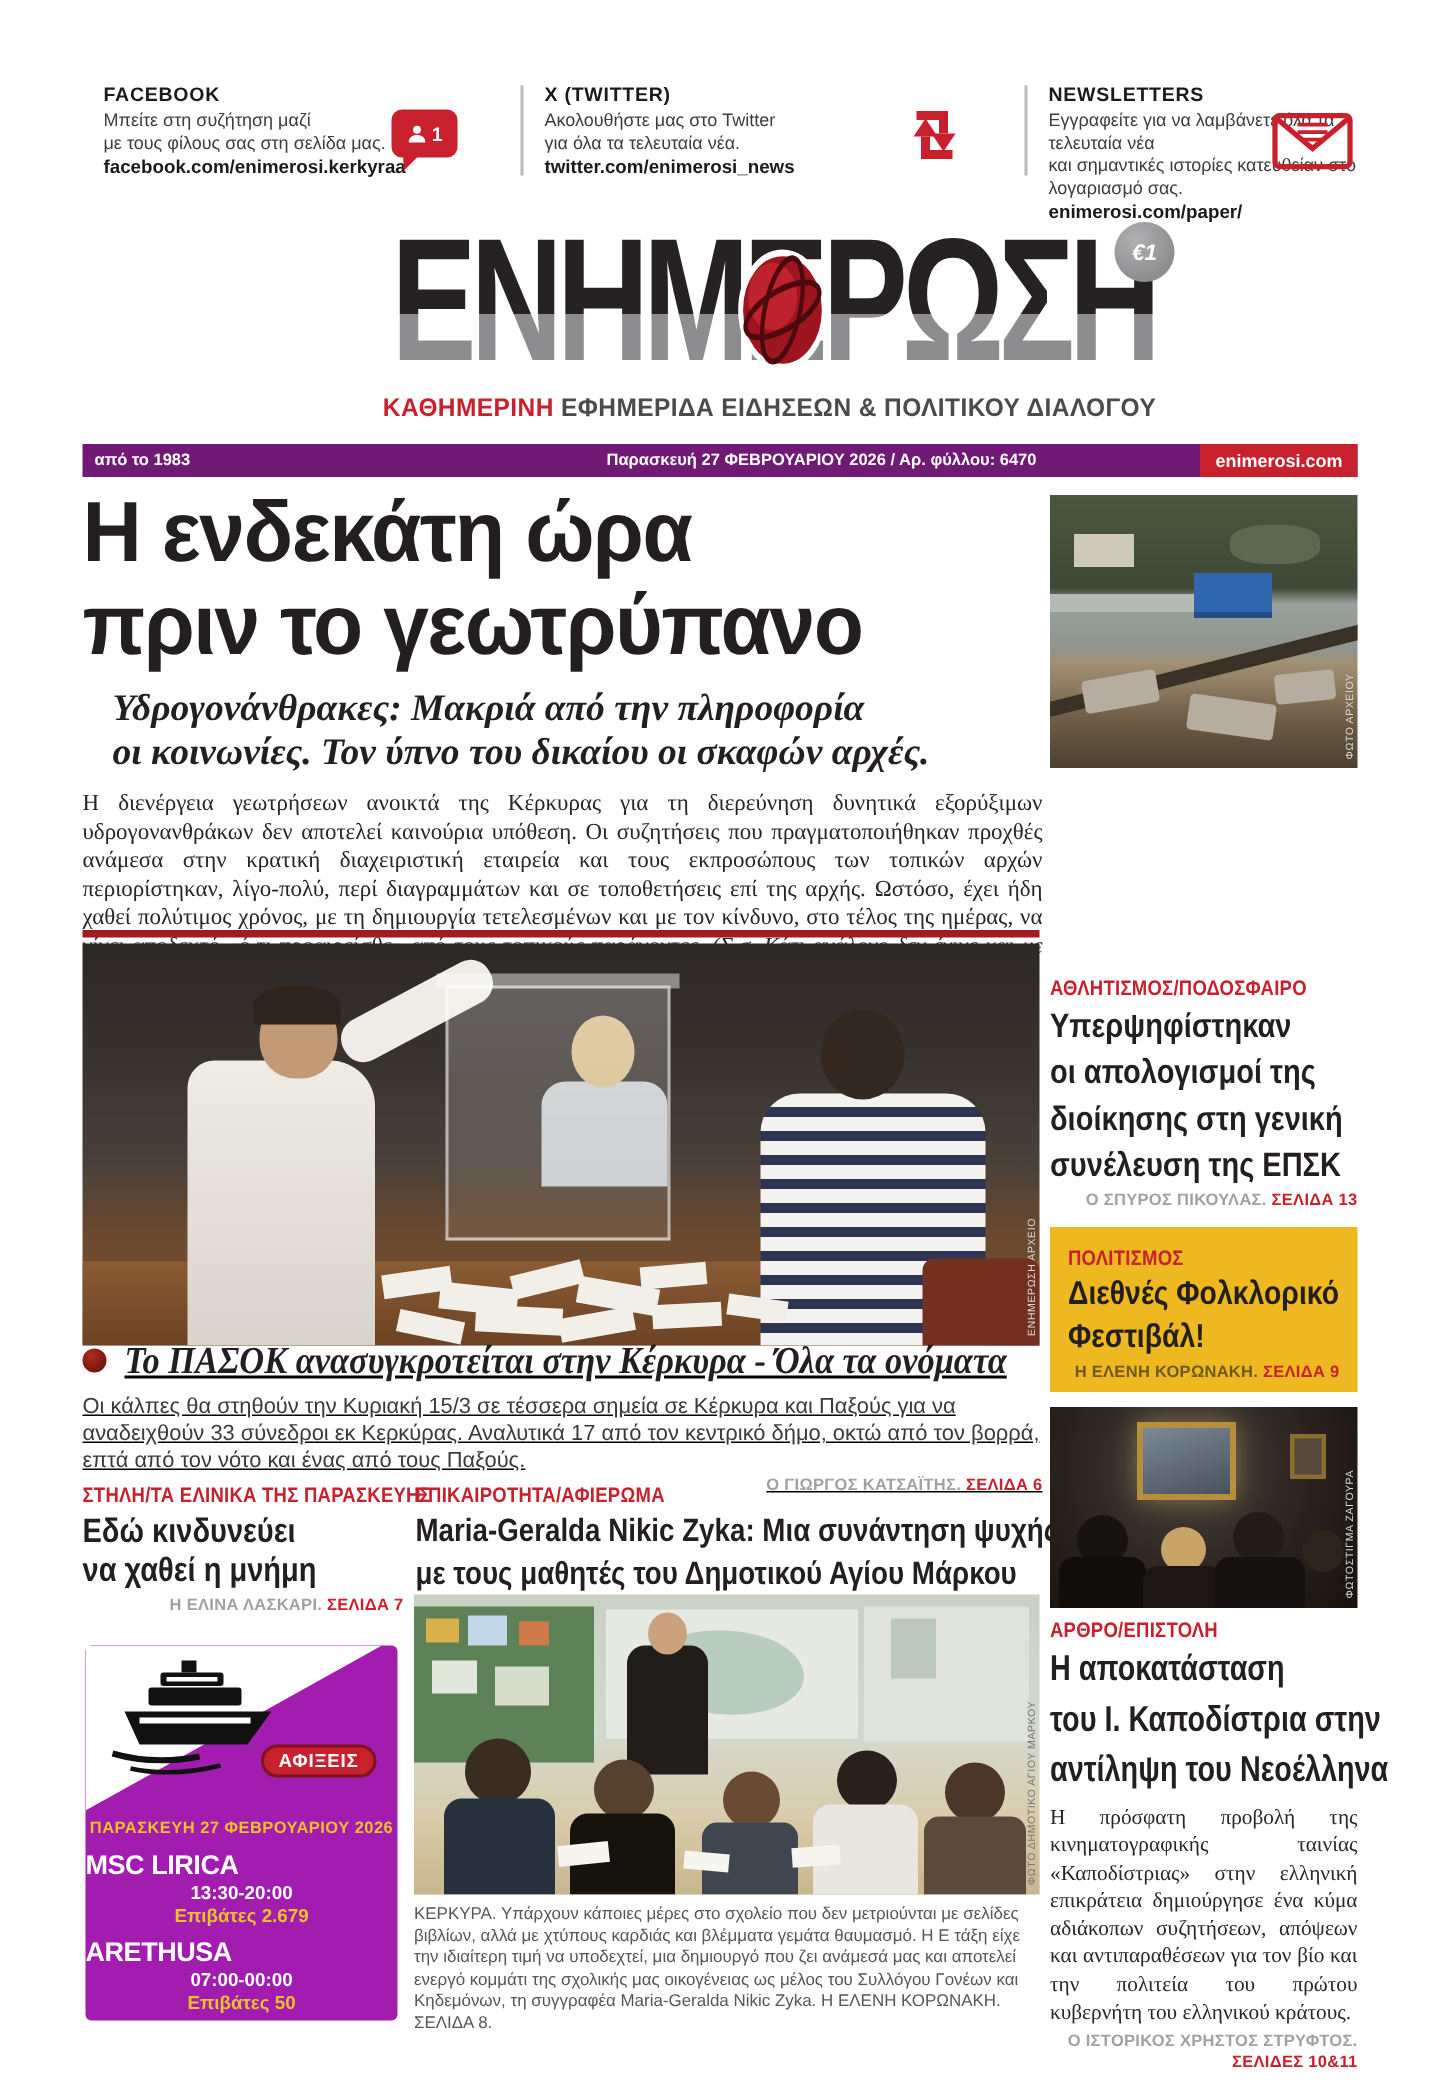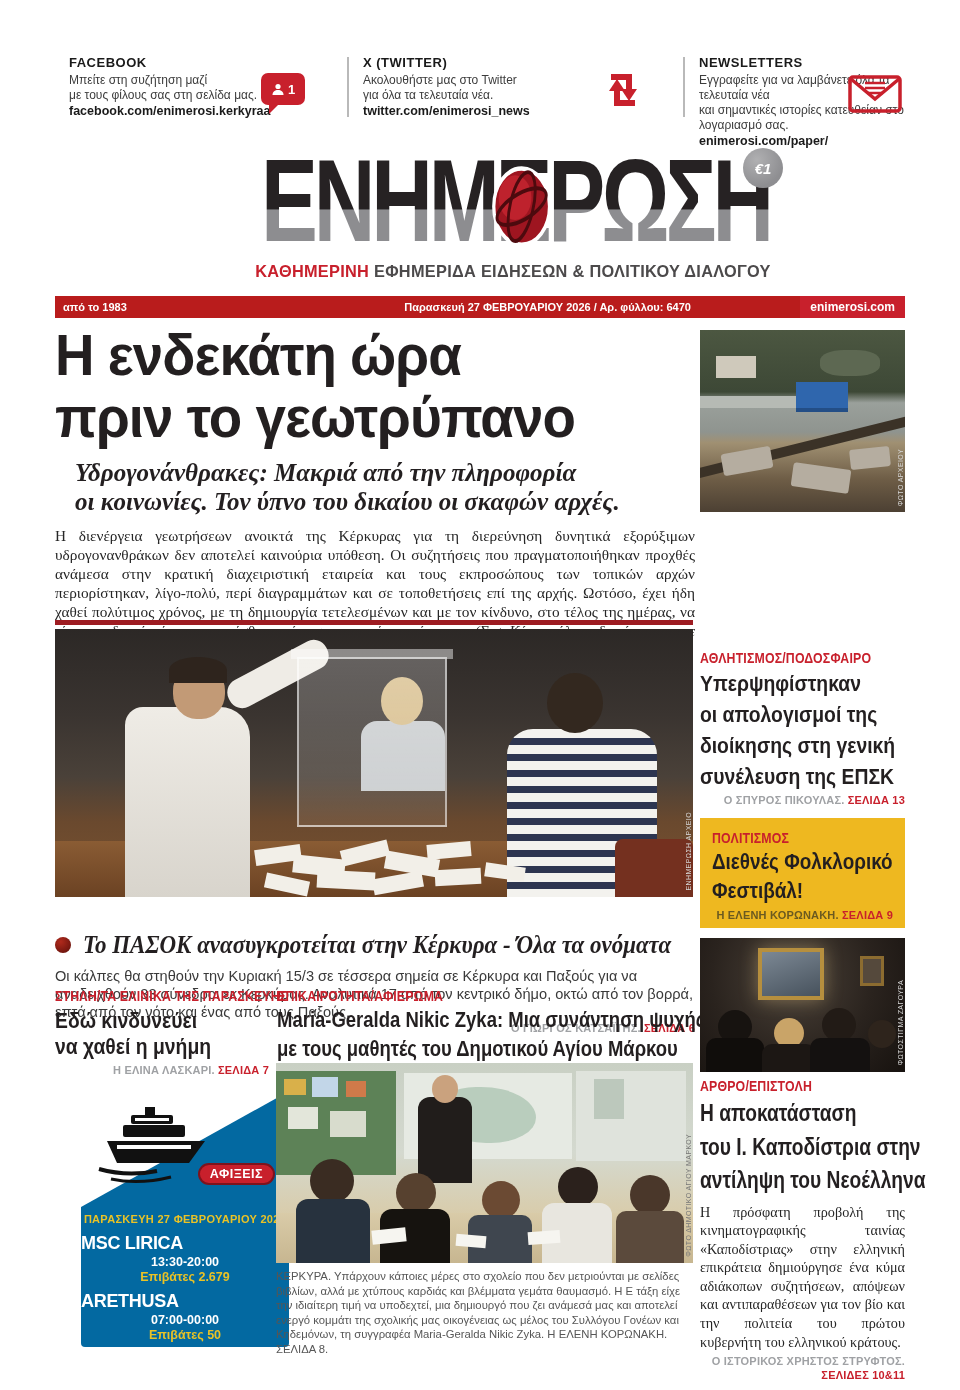--- a/index.html
+++ b/index.html
@@ -30,21 +30,21 @@
   .logo-mid { position:relative; }
   .globe { position:absolute; left:50%; top:55%; transform:translate(-50%,-50%); width:76px; height:76px; }
   .price-badge { position:absolute; left:688px; top:10px; width:40px; height:40px; border-radius:50%;
                  background:radial-gradient(circle at 35% 30%, #b0b0b2, #8e8e91 70%);
                  color:#fff; font-weight:bold; font-style:italic; font-size:15px;
                  display:flex; align-items:center; justify-content:center; }
   .tagline { position:absolute; left:178px; top:124px; width:560px; text-align:center; font-size:17px; font-weight:bold; letter-spacing:0.3px; color:#4c4a4b; transform:scaleX(0.96); }
   .tagline .red { color:#c8202c; }
 
   
-  .datebar { top:296px; left:55px; width:850px; height:22px; background:#b91c1c; display:flex; align-items:center; color:#fff; font-size:11px; }
+  .datebar { top:296px; left:55px; width:850px; height:22px; background:#701a75; display:flex; align-items:center; color:#fff; font-size:11px; }
   .datebar .since { font-weight:bold; padding-left:8px; width:240px; }
   .datebar .mid { flex:1; text-align:center; font-weight:bold; font-size:11px; }
   .datebar .site { background:#c8202c; height:100%; display:flex; align-items:center; padding:0 10px; font-weight:bold; font-size:12px; }
 
   
   .lead { top:324px; left:55px; width:640px; }
   .lead-h { font-size:57px; line-height:62px; font-weight:bold; color:#231f20; letter-spacing:-1px; white-space:nowrap; transform:scaleX(0.96); transform-origin:left; }
   .lead-sub { margin-top:10px; font-family:"Liberation Serif", serif; font-weight:bold; font-style:italic; font-size:25px; line-height:29px; color:#231f20; white-space:nowrap;margin-left:20px; }
   .lead-body { margin-top:10px; font-family:"Liberation Serif", serif; font-size:15.3px; line-height:19px; color:#262626; text-align:justify; }
   .lead-body .it { font-style:italic; }
@@ -86,21 +86,21 @@
 
   .class-photo { top:1063px; left:276px; width:417px; height:200px; background:linear-gradient(180deg,#c9d0c4 0%,#d4d9cf 45%,#d9cba8 78%,#cdbd98 100%); }
   .board { left:0; top:8px; width:120px; height:104px; background:#5d8257; }
   .whiteboard { left:128px; top:10px; width:168px; height:86px; background:#e6eae3; }
   .mapblob { left:160px; top:24px; width:100px; height:56px; background:#b9cdbd; border-radius:40% 55% 45% 50%; }
   .teacher-body { left:142px; top:34px; width:54px; height:86px; background:#211d1b; border-radius:12px 12px 0 0; }
   .teacher-head { left:156px; top:12px; width:26px; height:28px; background:#caa27e; border-radius:50%; }
   .desk-paper { background:#f6f5f0; }
 
   
-  .pasok { top:930px; left:55px; width:640px; }
+  .pasok { top:892px; left:55px; width:640px;text-decoration:underline; }
   .pasok-h { display:flex; align-items:center; gap:12px; }
   .dot { width:16px; height:16px; border-radius:50%; background:radial-gradient(circle at 35% 30%, #b02a1c, #5c0f0a); flex:0 0 16px; }
   .pasok-title { font-family:"Liberation Serif", serif; font-weight:bold; font-style:italic; font-size:25.5px; color:#231f20; white-space:nowrap; transform:scaleX(0.90); transform-origin:left; }
   .pasok-body { margin-top:7px; font-size:14.6px; line-height:18px; color:#3a3a3a; }
   .pasok-by { text-align:right; margin-top:1px; }
 
   
   .kicker { color:#c8202c; font-weight:bold; font-size:14px; white-space:nowrap; transform:scaleX(0.88); transform-origin:left; letter-spacing:0.2px; }
   .sq { font-weight:bold; color:#231f20; white-space:nowrap; transform:scaleX(0.86); transform-origin:left top; }
 
@@ -119,21 +119,21 @@
   .yellowbox { top:818px; left:700px; width:205px; height:110px; background:#eeb820; padding:12px 12px; }
   .yellowbox .sq { font-size:22px; line-height:26px; margin-top:3px; }
   .yellowbox .byline { color:#6b5a20; text-align:right; margin-top:5px; }
 
   .letter { top:1078px; left:700px; width:205px; }
   .letter .sq { font-size:24px; line-height:28.5px; margin-top:5px; transform:scaleX(0.80); }
   .letter-body { margin-top:8px; font-family:"Liberation Serif", serif; font-size:14.2px; line-height:18.6px; color:#262626; text-align:justify; }
   .letter .byline { text-align:right; margin-top:3px; line-height:14px; }
 
   
-  .ship-box { top:1097px; left:57px; width:208px; height:250px; background:#0369a1; border-radius:4px;margin-left:24px; }
+  .ship-box { top:1097px; left:57px; width:208px; height:250px; background:#a21caf; border-radius:4px; }
   .ship-white { position:absolute; left:0; top:0; width:100%; height:100%; background:#fff; clip-path:polygon(0 0,95% 0,0 44%); }
   .afixeis { position:absolute; right:14px; top:66px; background:#c8202c; border:2px solid #7e131d; border-radius:14px; color:#fff; font-weight:bold; font-size:12.5px; padding:2px 10px; letter-spacing:0.5px; }
   .ship-date { position:absolute; left:0; top:116px; width:100%; text-align:center; color:#e9c226; font-weight:bold; font-size:11px; letter-spacing:0.3px; }
   .ship-name { position:absolute; left:0; width:100%; text-align:left; color:#fff; font-weight:bold; font-size:18px; letter-spacing:-0.3px; }
   .ship-hours { position:absolute; left:0; width:100%; text-align:center; color:#fff; font-weight:bold; font-size:12.5px; }
   .ship-pass { position:absolute; left:0; width:100%; text-align:center; color:#e9c226; font-weight:bold; font-size:12.5px; }
 </style>
 </head>
 <body>
 

